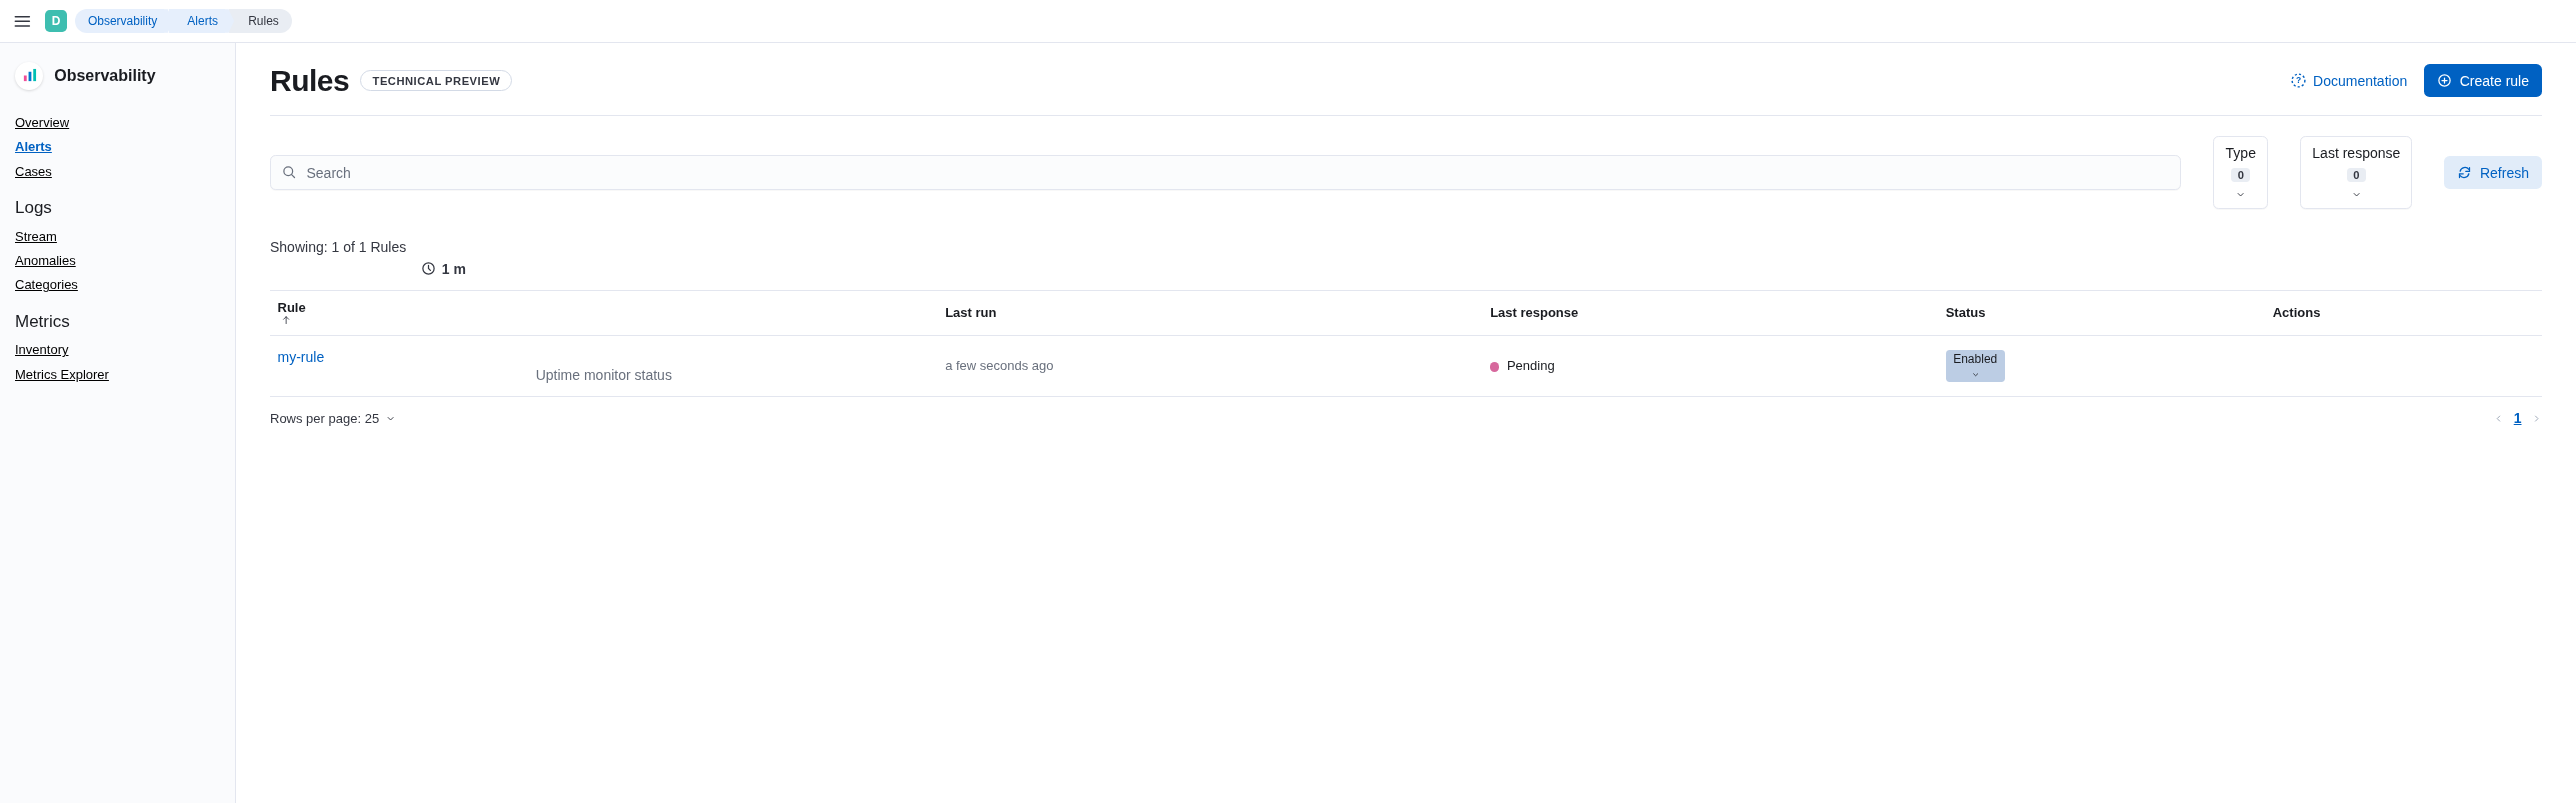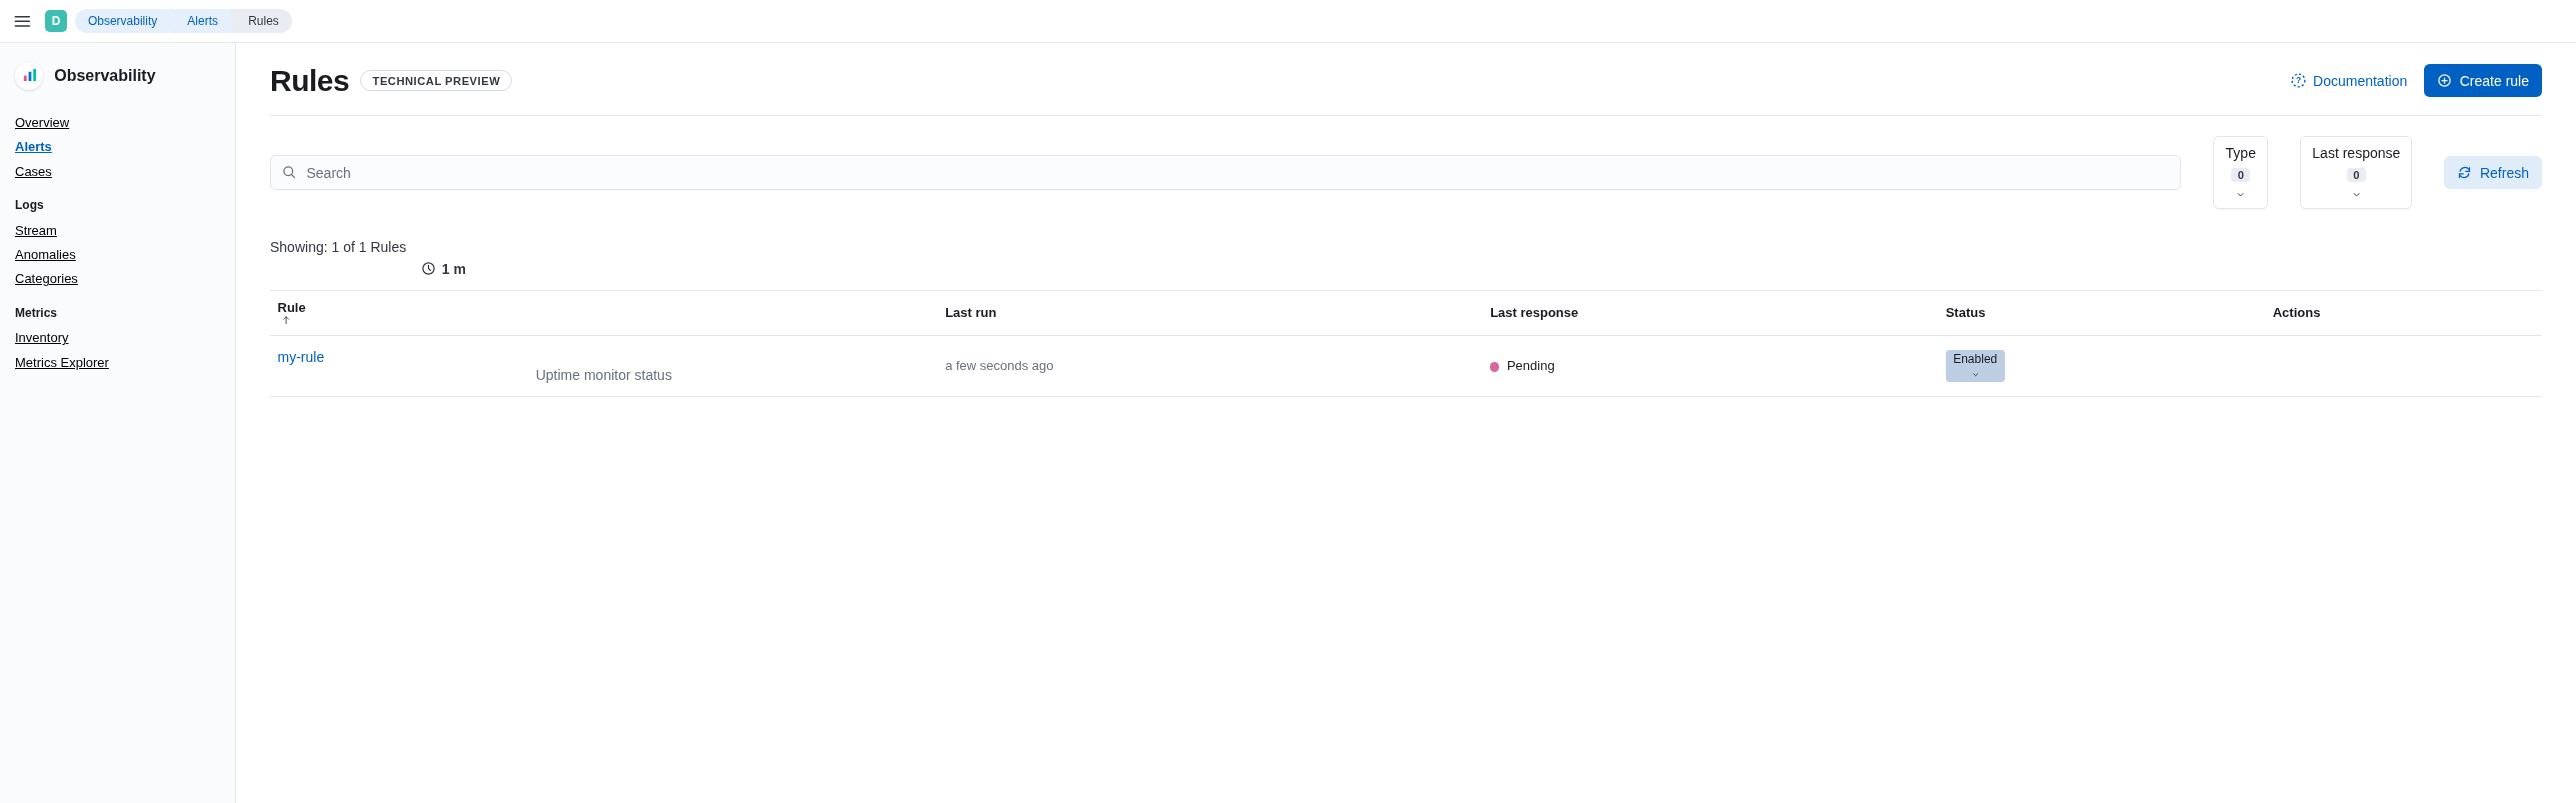--- a/index.html
+++ b/index.html
@@ -29,21 +29,21 @@
   
   .bc-wrap { display:flex; align-items:center; }
   
   
   .layout { display:flex; height: calc(100vh - 43px); }
   .sidebar { width: 236px; background: #fafbfd; border-right: 0.9px solid #e3e6ef; padding: 15px; }
   .sidebar-header { display:flex; align-items:center; gap: 11.2px; margin-bottom: 17px; padding: 3.7px 0; cursor:pointer; }
   .app-icon { width: 28px; height: 28px; border-radius: 50%; background: #fff; box-shadow: 0 0.9px 2.8px rgba(0,0,0,.15); display:flex; align-items:center; justify-content:center; }
   .app-title { font-size: 16px; font-weight: 700; }
   .nav-group { margin-top: 9.3px; }
-  .nav-heading { font-size: 12px; font-weight: 700; padding: 5.6px 0; }
+  .nav-heading { font-size: 17px; font-weight: 400; padding: 5.6px 0; }
   .nav-item { display:block; padding: 4.7px 0; font-size: 13px; color: #000000; cursor:pointer;text-decoration:underline; }
   .nav-item.active { color: #0061c2; text-decoration: underline; font-weight: 700; }
   
   .main { flex: 1; padding: 20.6px 34px; overflow:auto; }
   .page-header-row { display:flex; align-items:center; justify-content: space-between; margin-bottom: 20.6px; padding-bottom: 17px; border-bottom: 0.9px solid #e3e6ef; }
   .page-title-wrap { display:flex; align-items:center; gap: 11.2px; }
   .page-title { font-size: 30px; font-weight: 800; letter-spacing: -0.5px; }
   .badge-preview { border: 0.9px solid #d3dae6; border-radius: 15px; padding: 3.7px 11.2px; font-size: 11.2px; font-weight: 700; letter-spacing: 0.5px; color: #343741; }
   .header-actions { display:flex; align-items:center; gap: 17px; }
   .link-text { color: #0061c2; font-weight: 500; display:flex; align-items:center; gap: 5.6px; cursor:pointer; font-size: 14px; }
@@ -223,15 +223,36 @@
               <svg width="9.3" height="9.3" viewBox="0 0 24 24">
                   <path d="M6 9l6 6 6-6" fill="none" stroke="#1a1c21" stroke-width="2"></path>
                 </svg>
             </span>
           </td>
           <td></td>
         </tr>
       </tbody>
     </table>
 
+    <div class="table-footer">
+      <div class="rows-per">
+        <span>Rows per page: 25</span>
+        <svg width="11.2" height="11.2" viewBox="0 0 24 24">
+            <path d="M6 9l6 6 6-6" fill="none" stroke="#343741" stroke-width="2"></path>
+          </svg>
+      </div>
+      <div class="pager">
+        <span class="arrow">
+          <svg width="11.2" height="11.2" viewBox="0 0 24 24">
+              <path d="M15 6l-6 6 6 6" fill="none" stroke="#98a2b3" stroke-width="2"></path>
+            </svg>
+        </span>
+        <span class="page-num">1</span>
+        <span class="arrow">
+          <svg width="11.2" height="11.2" viewBox="0 0 24 24">
+              <path d="M9 6l6 6-6 6" fill="none" stroke="#98a2b3" stroke-width="2"></path>
+            </svg>
+        </span>
+      </div>
+    </div>
   </main>
 </div>
 
 
 </body></html>

